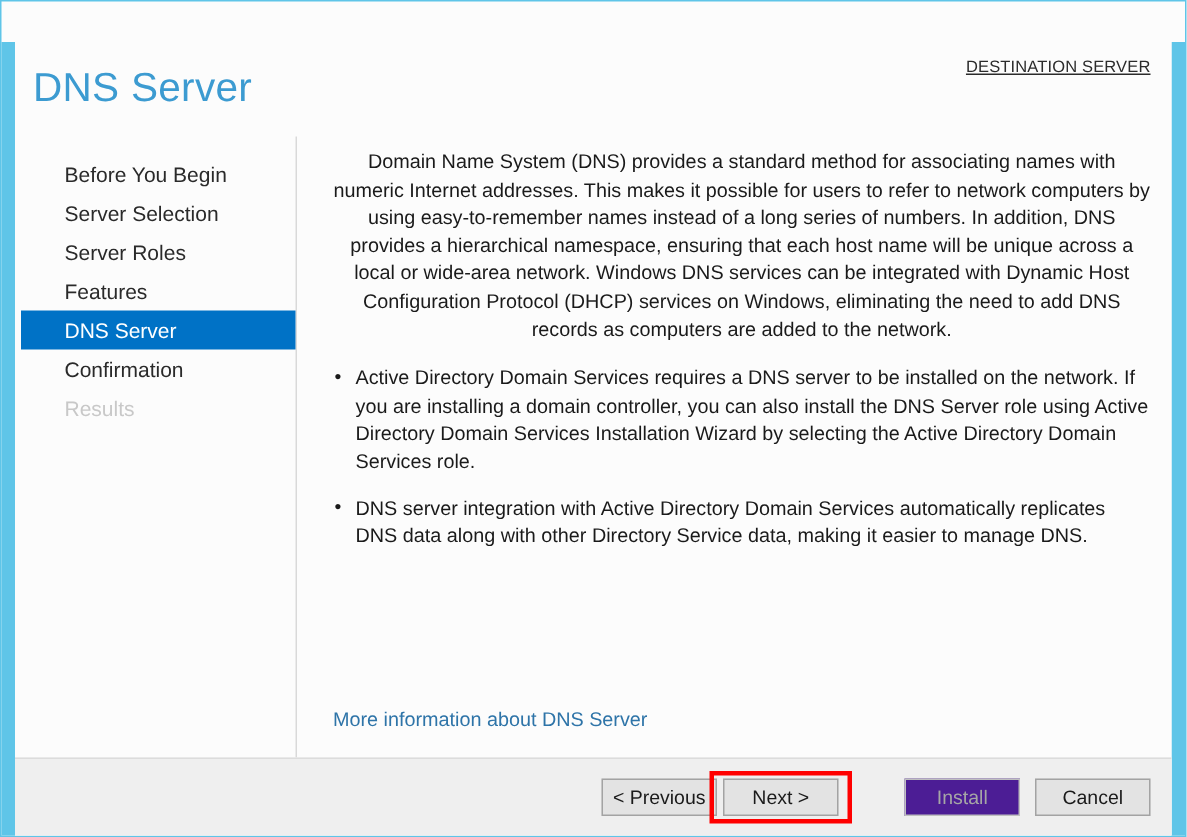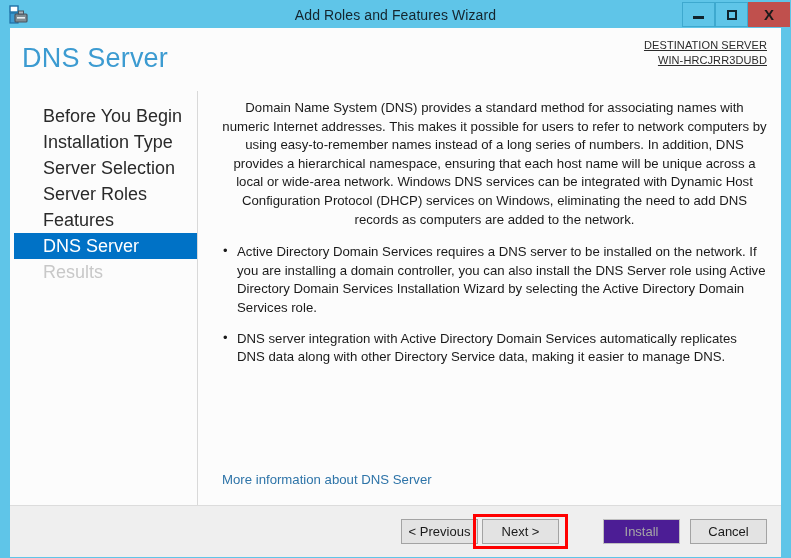--- a/index.html
+++ b/index.html
@@ -143,21 +143,21 @@
     width: 187px;
     flex: 0 0 187px;
     position: relative;
     padding-top: 12px;
     border-right: 1px solid #d9d9d9;
   }
   .nav-item {
     height: 26px;
     line-height: 26px;
     padding-left: 33px;
-    font-size: 18px;
+    font-size: 14px;
     color: #2a2a2a;
     font-family: "Liberation Sans", sans-serif;
     white-space: nowrap;
     box-sizing: border-box;
   }
   .nav-item.selected {
     background: #0072c6;
     color: #ffffff;
     margin-left: 4px;
     padding-left: 29px;
@@ -270,64 +270,42 @@
     box-sizing: border-box;
     pointer-events: none;
   }
   .gap-spacer { width: 34px; height: 1px; }
 </style>
 </head>
 <body>
 
 <div class="window">
 
-  <div class="titlebar">
-    <span class="app-icon">
-      <svg width="19" height="19" viewBox="0 0 19 19">
-        <rect x="1" y="1" width="8" height="6" fill="#ffffff" stroke="#1d6fa5" stroke-width="1.4"></rect>
-        <rect x="1" y="8" width="8" height="10" fill="#3c9bd1" stroke="#1d6fa5" stroke-width="1.2"></rect>
-        <rect x="6" y="9" width="12" height="8" rx="1" fill="#7f8c93" stroke="#4a5560" stroke-width="1.2"></rect>
-        <rect x="9.5" y="6" width="5" height="3" fill="#aab4ba" stroke="#4a5560" stroke-width="1"></rect>
-        <rect x="8" y="12" width="8" height="1.6" fill="#e8eef2"></rect>
-      </svg>
-    </span>
-    <div class="title-text">Add Roles and Features Wizard</div>
-    <div class="win-buttons">
-      <div class="win-btn min">
-          <span></span>
-        </div>
-      <div class="win-btn max">
-          <span></span>
-        </div>
-      <div class="win-btn close">X</div>
-    </div>
-  </div>
 
   <div class="frame">
     <div class="edge-strip"></div>
 
     <div class="inner">
 
       <div class="header">
         <div class="page-title">DNS Server</div>
         <div class="dest-block">
           <div class="dest-label">DESTINATION SERVER</div>
-          <div class="dest-name">WIN-HRCJRR3DUBD</div>
         </div>
       </div>
 
       <div class="main">
 
         <div class="sidebar">
           <div class="nav-item">Before You Begin</div>
-          <div class="nav-item">Installation Type</div>
           <div class="nav-item">Server Selection</div>
           <div class="nav-item">Server Roles</div>
           <div class="nav-item">Features</div>
           <div class="nav-item selected">DNS Server</div>
+          <div class="nav-item">Confirmation</div>
           <div class="nav-item disabled">Results</div>
         </div>
 
         <div class="content">
           <p class="intro-para">Domain Name System (DNS) provides a standard method for associating names with numeric Internet addresses. This makes it possible for users to refer to network computers by using easy-to-remember names instead of a long series of numbers. In addition, DNS provides a hierarchical namespace, ensuring that each host name will be unique across a local or wide-area network. Windows DNS services can be integrated with Dynamic Host Configuration Protocol (DHCP) services on Windows, eliminating the need to add DNS records as computers are added to the network.</p>
           <ul class="note-list">
             <li>Active Directory Domain Services requires a DNS server to be installed on the network. If you are installing a domain controller, you can also install the DNS Server role using Active Directory Domain Services Installation Wizard by selecting the Active Directory Domain Services role.</li>
             <li>DNS server integration with Active Directory Domain Services automatically replicates DNS data along with other Directory Service data, making it easier to manage DNS.</li>
           </ul>
           <a class="more-link">More information about DNS Server</a>

